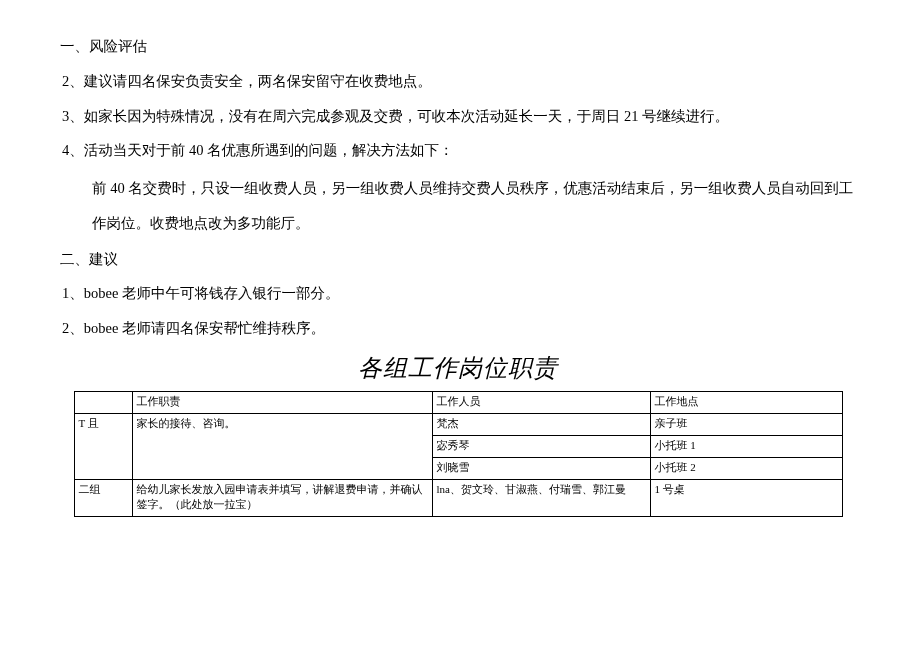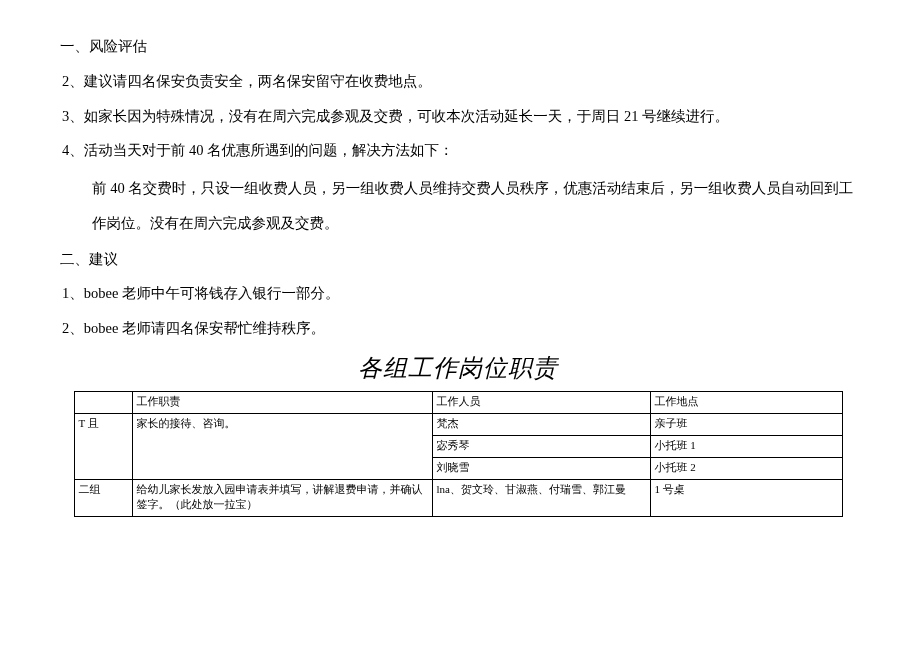--- a/index.html
+++ b/index.html
@@ -85,21 +85,21 @@
 
 
     <div class="para para-indent-1">2、建议请四名保安负责安全，两名保安留守在收费地点。</div>
 
     <div class="para para-indent-1">3、如家长因为特殊情况，没有在周六完成参观及交费，可收本次活动延长一天，于周日 21 号继续进行。</div>
 
     <div class="para para-indent-1">4、活动当天对于前 40 名优惠所遇到的问题，解决方法如下：</div>
 
     <div class="para para-sub">前 40 名交费时，只设一组收费人员，另一组收费人员维持交费人员秩序，优惠活动结束后，另一组收费人员自动回到工</div>
 
-    <div class="para para-sub-2">作岗位。没有在周六完成参观及交费。</div>
+    <div class="para para-sub-2">作岗位。收费地点改为多功能厅。</div>
 
 
     <div class="para para-heading">二、建议</div>
 
     <div class="para para-indent-1">1、bobee 老师中午可将钱存入银行一部分。</div>
 
     <div class="para para-indent-1">2、bobee 老师请四名保安帮忙维持秩序。</div>
 
   </div>
 

